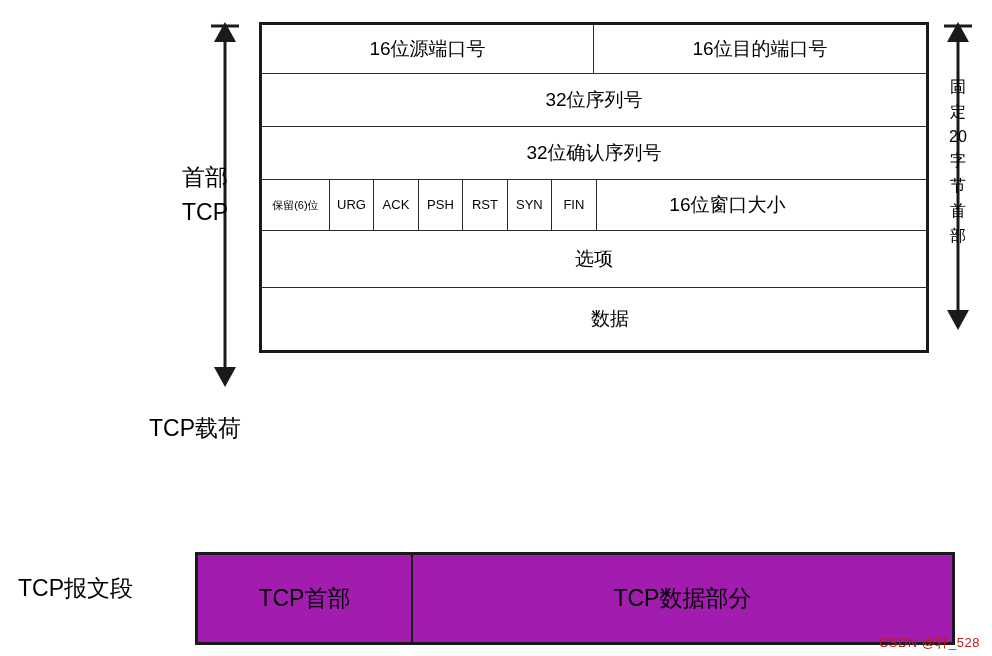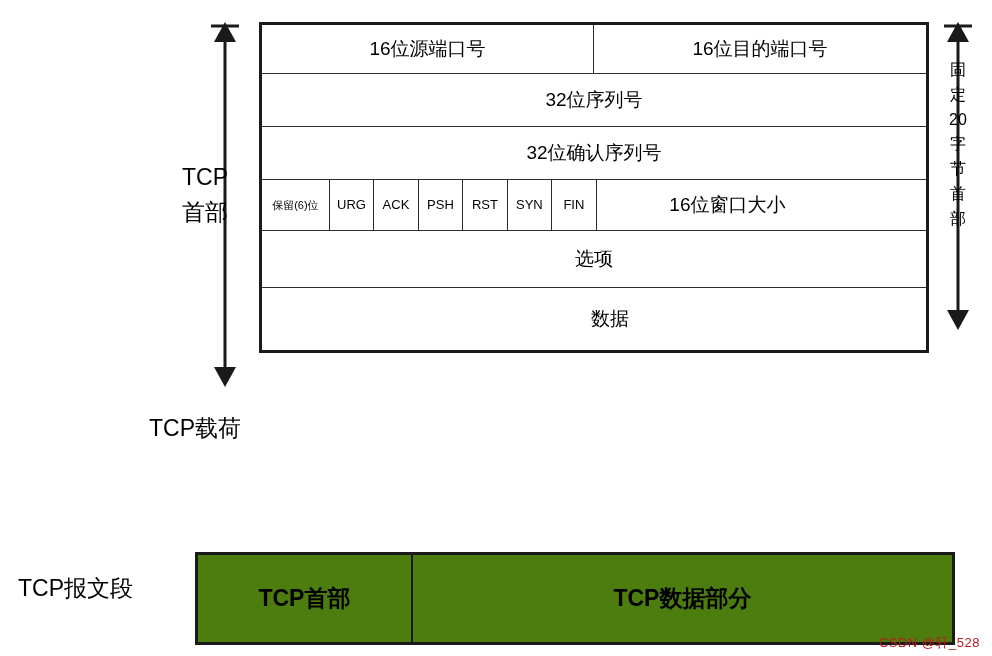--- a/index.html
+++ b/index.html
@@ -103,21 +103,21 @@
   #right-arrow {
     position: absolute;
     left: 938px;
     top: 22px;
     width: 40px;
     height: 308px;
   }
   #fixed-20-label {
     position: absolute;
     left: 944px;
-    top: 58px;
+    top: 75px;
     width: 28px;
     text-align: center;
     font-size: 16px;
     line-height: 1.55;
   }
 
   
   #segment-label {
     position: absolute;
     left: 18px;
@@ -126,22 +126,21 @@
   }
   #segment-table {
     position: absolute;
     left: 195px;
     top: 552px;
     width: 760px;
     height: 93px;
     border: 3px solid #1a1a1a;
     box-sizing: border-box;
     display: flex;
-    background: #4d7c0f;
-    font-weight: bold;
+    background: #a21caf;
   }
   #segment-table .seg-cell {
     display: flex;
     align-items: center;
     justify-content: center;
     font-size: 23px;
     box-sizing: border-box;
   }
   .seg-head { width: 28.5%; border-right: 2px solid #1a1a1a; }
   .seg-body { width: 71.5%; }
@@ -160,22 +159,22 @@
 <body>
 
 <svg id="left-arrow" viewBox="0 0 40 365">
   <line x1="20" y1="14" x2="20" y2="351" stroke="#1a1a1a" stroke-width="3"></line>
   <polygon points="20,0 9,20 31,20" fill="#1a1a1a"></polygon>
   <polygon points="20,365 9,345 31,345" fill="#1a1a1a"></polygon>
   <line x1="6" y1="4" x2="34" y2="4" stroke="#1a1a1a" stroke-width="3"></line>
 </svg>
 
 <div id="tcp-header-label">
+  <div>首部</div>
   <div>TCP</div>
-  <div>首部</div>
 </div>
 
 <div id="tcp-payload-label">TCP载荷</div>
 
 <div id="tcp-header-table">
 
   <div class="hrow r-ports">
     <div class="cell half divider">16位源端口号</div>
     <div class="cell half">16位目的端口号</div>
   </div>

